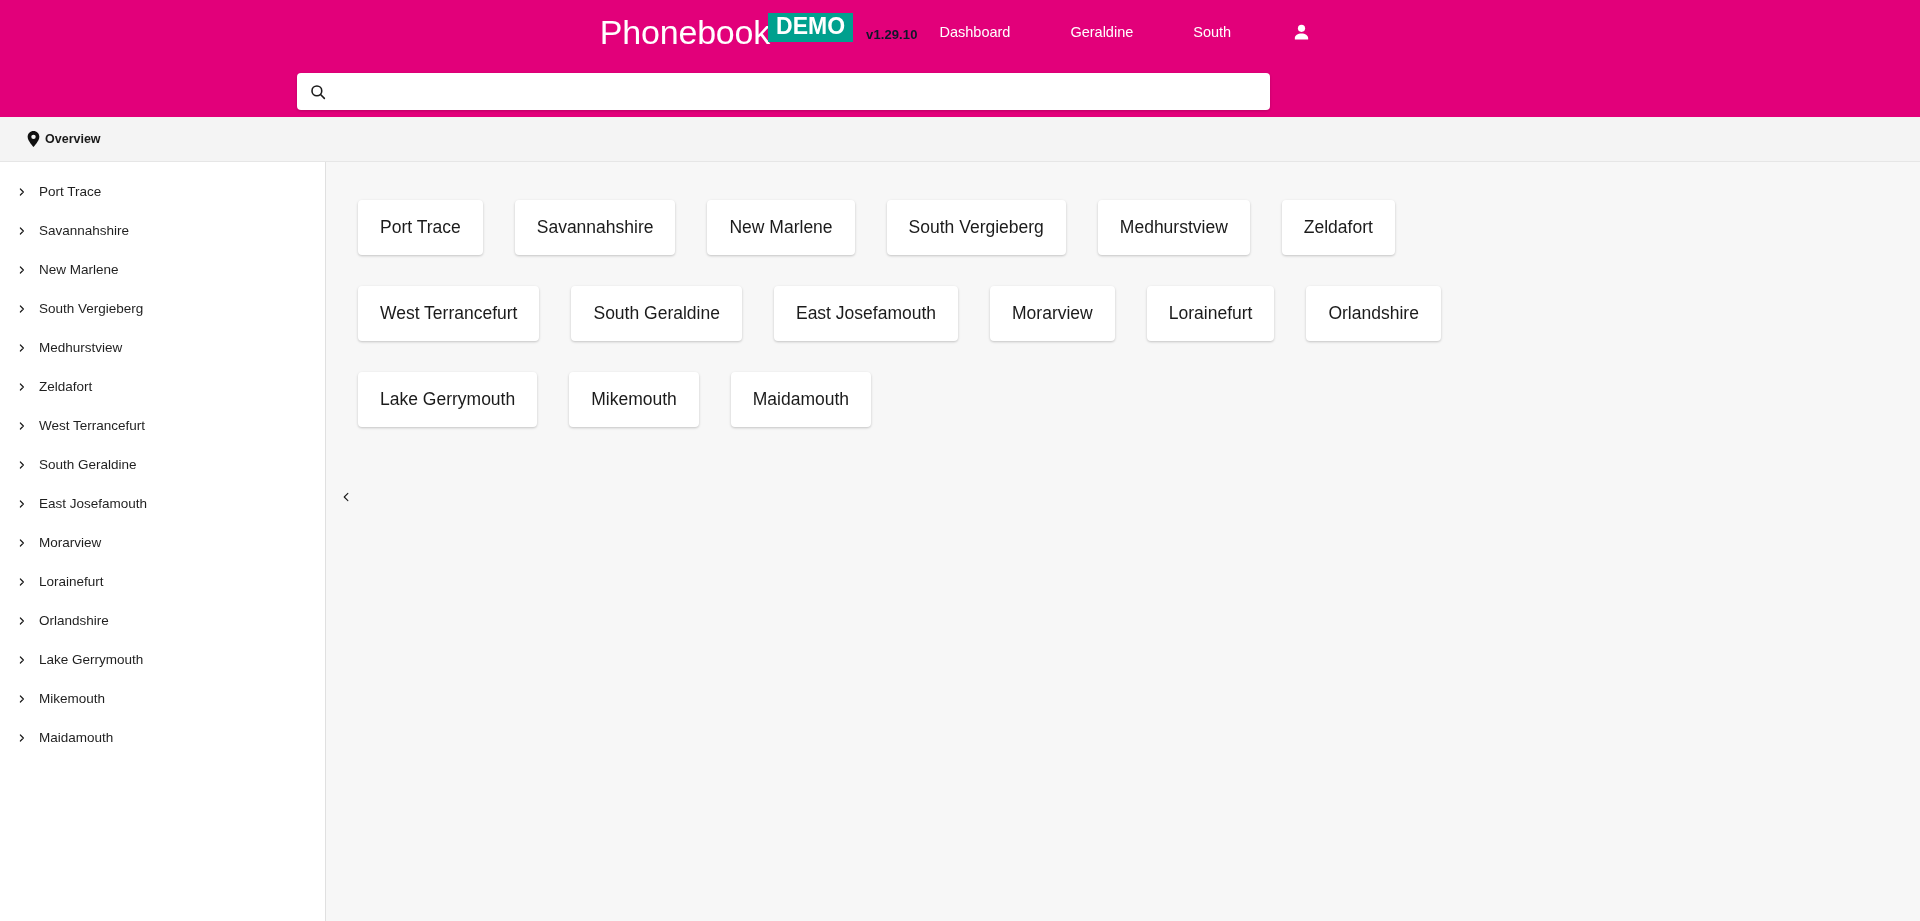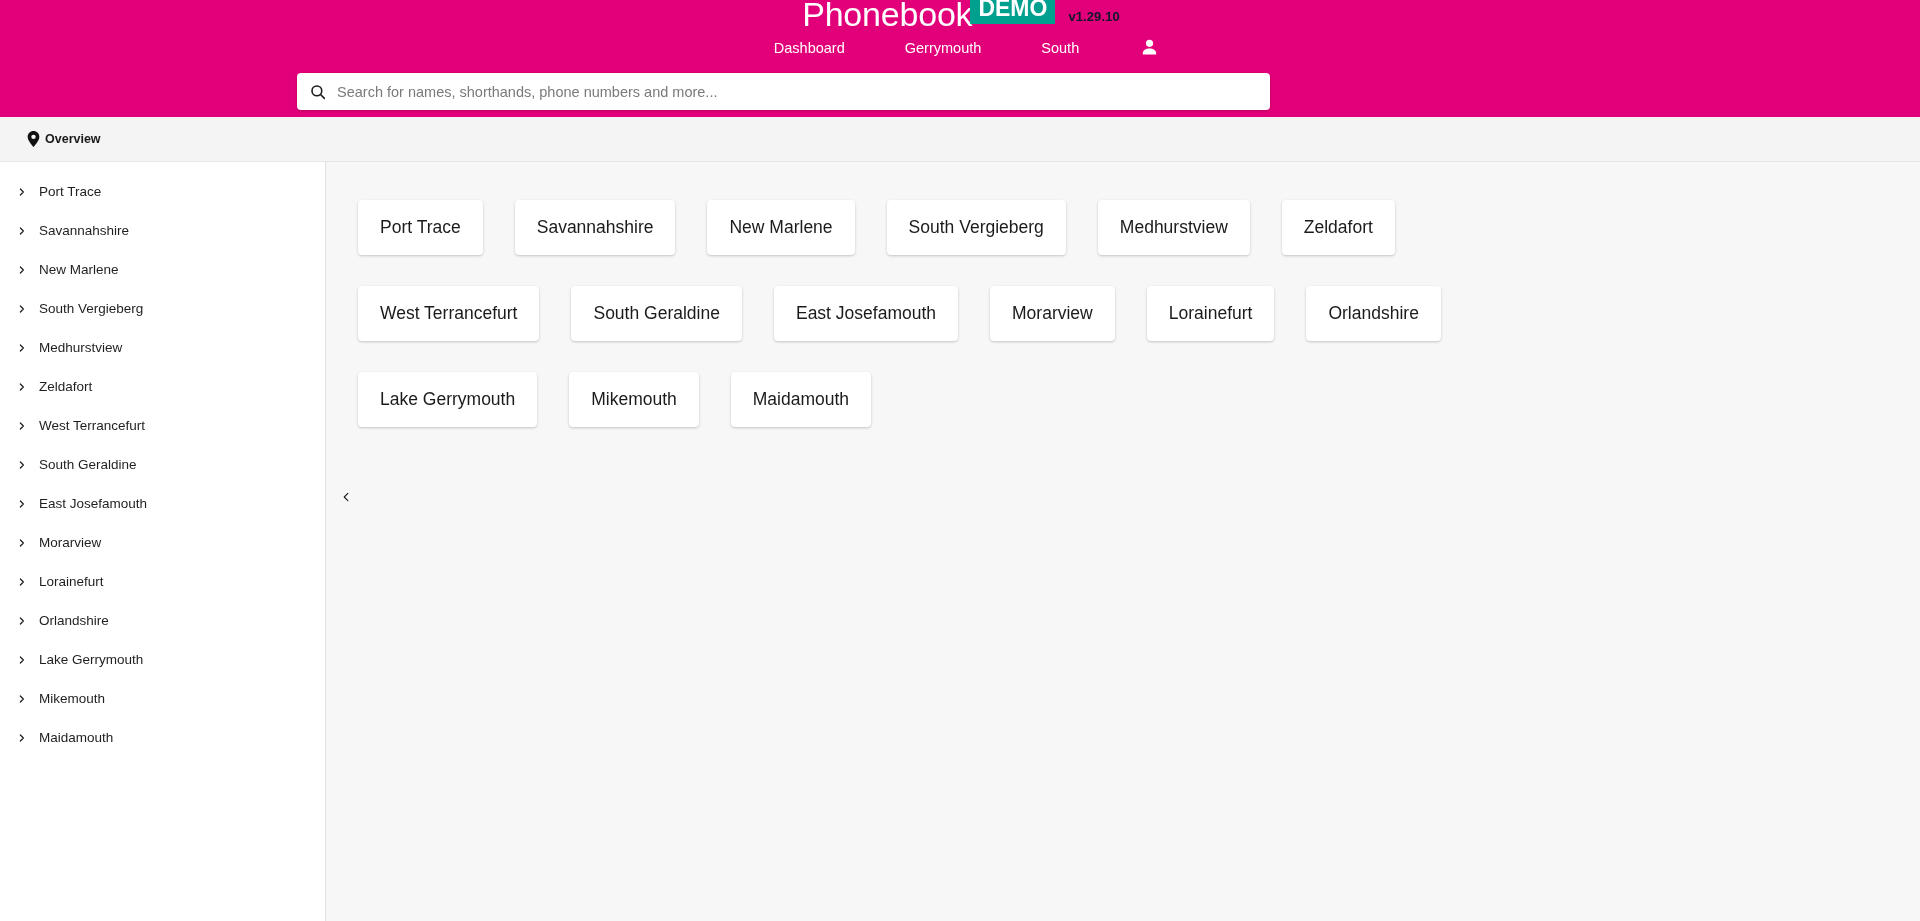--- a/index.html
+++ b/index.html
@@ -13,23 +13,22 @@
     background: #ffffff;
   }
 
   
   .topbar {
     position: relative;
     height: 64px;
     background: #e2007a;
     display: flex;
     align-items: center;
-    justify-content: flex-end;
+    justify-content: center;
     padding: 0 28px 0 30px;
-    flex-direction: column;
   }
   .brand {
     display: flex;
     align-items: center;
     gap: 0px;
   }
   .brand-name {
     color: #ffffff;
     font-size: 34px;
     font-weight: 400;
@@ -218,40 +217,39 @@
 
 <div class="topbar">
   <div class="brand">
     <span class="brand-name">Phonebook</span>
     <span class="demo-badge">DEMO</span>
     <span class="version">v1.29.10</span>
   </div>
 
   <nav class="topnav">
     <a href="#">Dashboard</a>
-    <a href="#">Gerrymouth</a>
+    <a href="#">Geraldine</a>
     <a href="#">South</a>
     <span class="user-icon-wrap">
       <svg width="21" height="21" viewBox="0 0 24 24" fill="#ffffff">
         <circle cx="12" cy="7.2" r="4.1"></circle>
         <path d="M12 13.2c-4.2 0-7.6 2.3-7.6 5.1V20h15.2v-1.7c0-2.8-3.4-5.1-7.6-5.1z"></path>
       </svg>
     </span>
   </nav>
 </div>
 
 <div class="searchband">
   <div class="search-wrap">
     <span class="search-icon">
       <svg width="18" height="18" viewBox="0 0 24 24" fill="none" stroke="#1b1b1b" stroke-width="2.1" stroke-linecap="round">
         <circle cx="10.5" cy="10.5" r="6.5"></circle>
         <line x1="15.4" y1="15.4" x2="20.5" y2="20.5"></line>
       </svg>
     </span>
-    <input class="search-input" type="text" placeholder="Search for names, shorthands, phone numbers and more..." style="">
   </div>
 </div>
 
 <div class="breadcrumb-bar">
   <div class="breadcrumb">
     <svg width="13" height="16" viewBox="0 0 24 30" fill="#111111">
       <path d="M12 0C5.9 0 1 4.9 1 11c0 8 11 19 11 19s11-11 11-19c0-6.1-4.9-11-11-11zm0 15.2a4.2 4.2 0 1 1 0-8.4 4.2 4.2 0 0 1 0 8.4z"></path>
     </svg>
     <span class="breadcrumb-label">Overview</span>
   </div>

